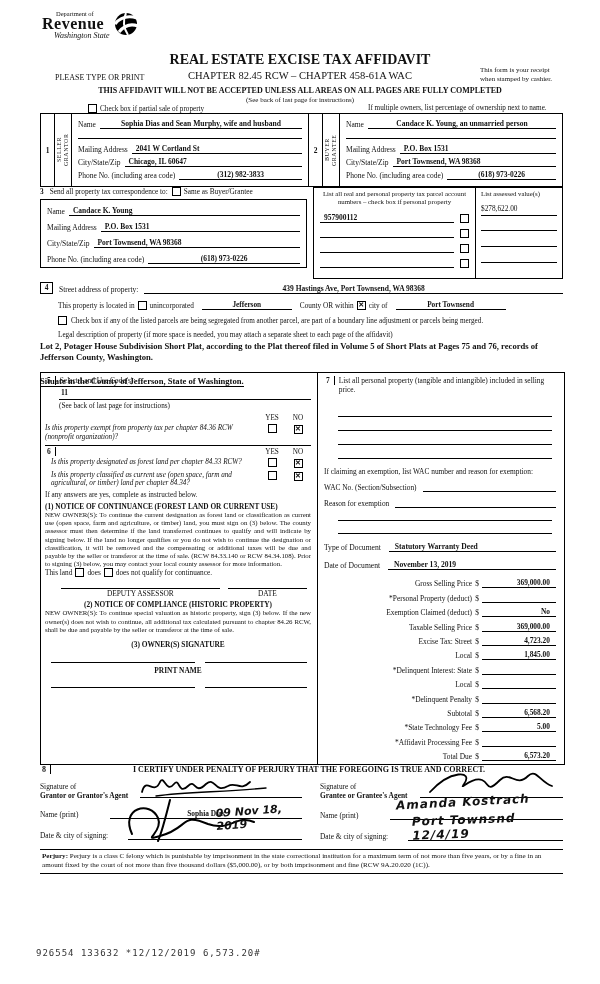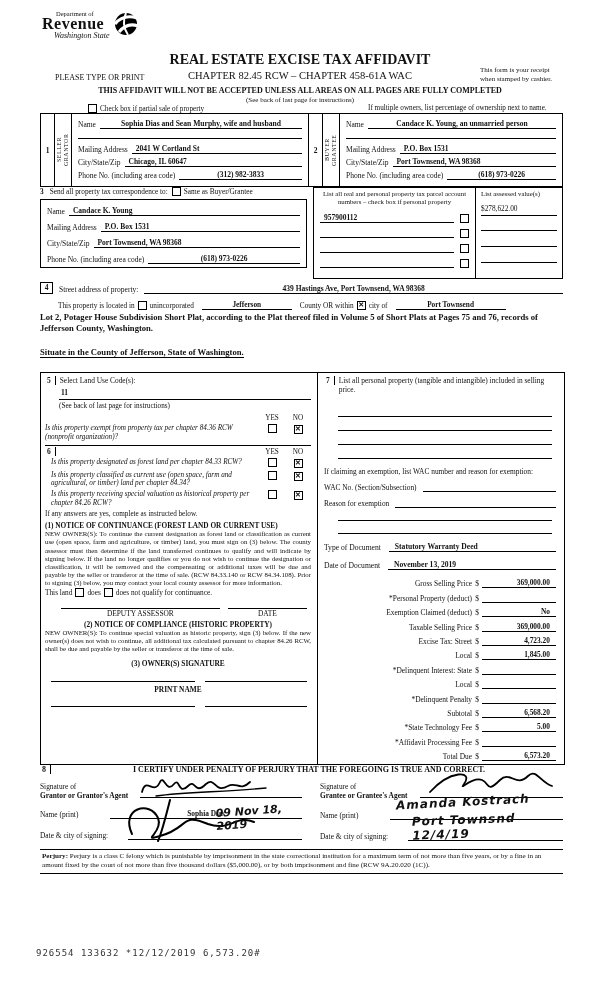--- a/index.html
+++ b/index.html
@@ -204,20 +204,25 @@
     <div class="row" style="font-size:7.3px;margin-top:6px;align-items:center;padding-left:18px;">
       <span>This property is located in</span>
       <span class="cb" style="margin:0 3px;"></span>
       <span>unincorporated</span>
       <span class="u b ctr" style="width:90px;margin:0 8px;">Jefferson</span>
       <span>County OR within</span>
       <span class="cb checked" style="margin:0 3px;"></span>
       <span>city of</span>
       <span class="u b ctr" style="width:110px;margin-left:8px;">Port Townsend</span>
     </div>
+    <div class="row" style="font-size:7.2px;margin-top:6px;align-items:center;padding-left:18px;">
+      <span class="cb"></span>
+      <span style="margin-left:4px;">Check box if any of the listed parcels are being segregated from another parcel, are part of a boundary line adjustment or parcels being merged.</span>
+    </div>
+    <div style="font-size:7.2px;margin-top:6px;padding-left:18px;">Legal description of property (if more space is needed, you may attach a separate sheet to each page of the affidavit)</div>
     <div class="b" style="font-size:8.6px;line-height:11px;margin-top:2px;">Lot 2, Potager House Subdivision Short Plat, according to the Plat thereof filed in Volume 5 of Short Plats at Pages 75 and 76, records of Jefferson County, Washington.</div>
     <div style="margin-top:7px;"><span class="b u" style="font-size:8.6px;">Situate in the County of Jefferson, State of Washington.</span></div>
   </div>
 
   <div class="abs row" style="left:40px;top:372px;width:523px;height:391px;border:1px solid #000;align-items:stretch;">
 
     <div style="width:266px;border-right:1px solid #000;padding:3px 6px 0 4px;overflow:hidden;">
       <div class="row" style="font-size:7.4px;">
         <span class="numbar">5</span>
         <span>Select Land Use Code(s):</span>
@@ -242,25 +247,20 @@
           <span>NO</span>
         </span>
       </div>
       <div class="qrow" style="margin-left:6px;">
         <span class="qtxt">Is this property designated as forest land per chapter 84.33 RCW?</span>
         <span class="qcb"><span class="cb"></span></span>
         <span class="qcb"><span class="cb checked"></span></span>
       </div>
       <div class="qrow" style="margin-left:6px;">
         <span class="qtxt">Is this property classified as current use (open space, farm and agricultural, or timber) land per chapter 84.34?</span>
-        <span class="qcb"><span class="cb"></span></span>
-        <span class="qcb"><span class="cb checked"></span></span>
-      </div>
-      <div class="qrow" style="margin-left:6px;">
-        <span class="qtxt">Is this property receiving special valuation as historical property per chapter 84.26 RCW?</span>
         <span class="qcb"><span class="cb"></span></span>
         <span class="qcb"><span class="cb checked"></span></span>
       </div>
       <div style="font-size:7.2px;margin-top:3px;">If any answers are yes, complete as instructed below.</div>
 
       <div class="b" style="font-size:7.3px;margin-top:3px;">(1) NOTICE OF CONTINUANCE (FOREST LAND OR CURRENT USE)</div>
       <div class="para">NEW OWNER(S): To continue the current designation as forest land or classification as current use (open space, farm and agriculture, or timber) land, you must sign on (3) below.  The county assessor must then determine if the land transferred continues to qualify and will indicate by signing below.  If the land no longer qualifies or you do not wish to continue the designation or classification, it will be removed and the compensating or additional taxes will be due and payable by the seller or transferor at the time of sale.  (RCW 84.33.140 or RCW 84.34.108).  Prior to signing (3) below, you may contact your local county assessor for more information.</div>
 
       <div class="row" style="font-size:7.3px;margin-top:0;align-items:flex-start;">
         <span>This land</span>

